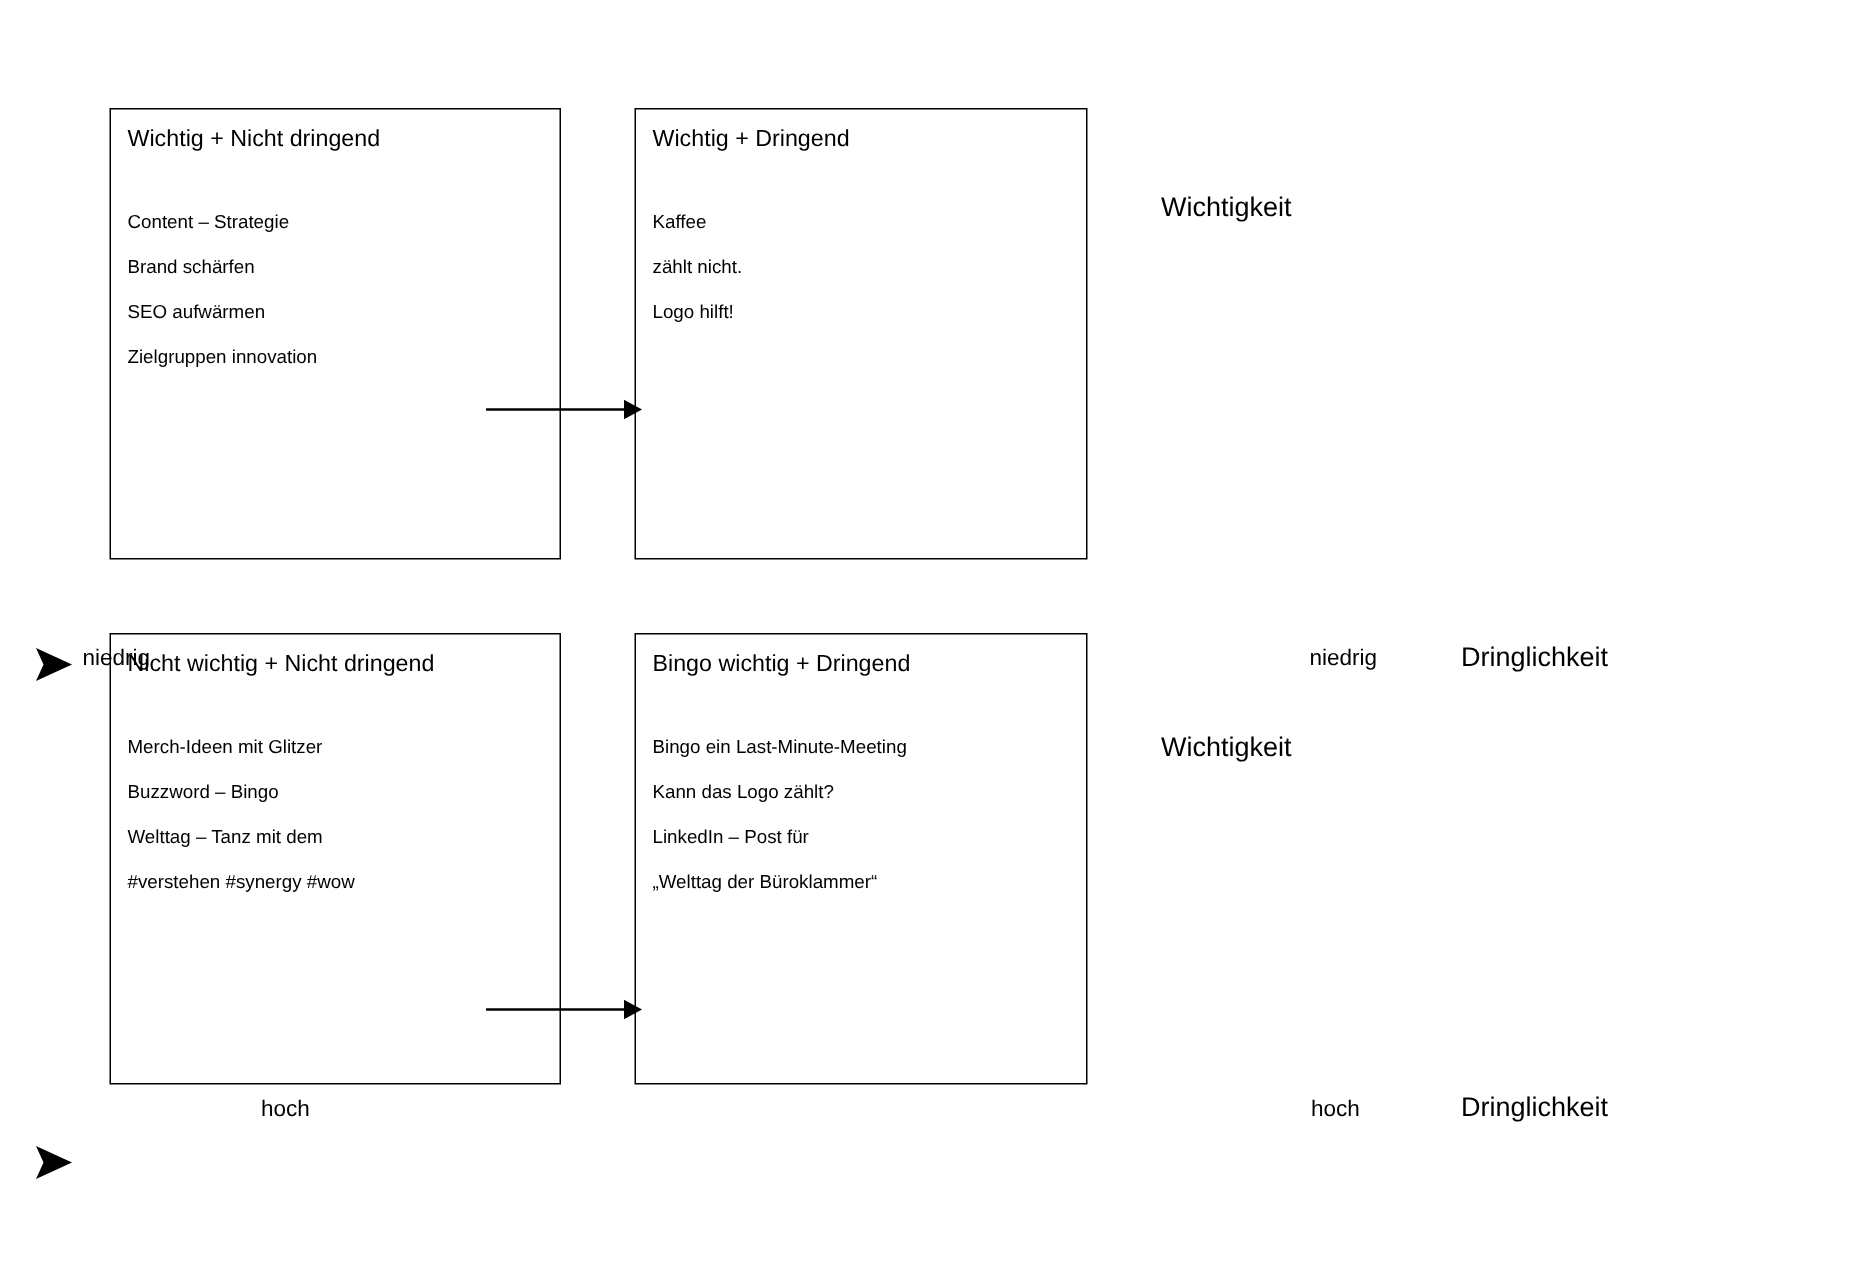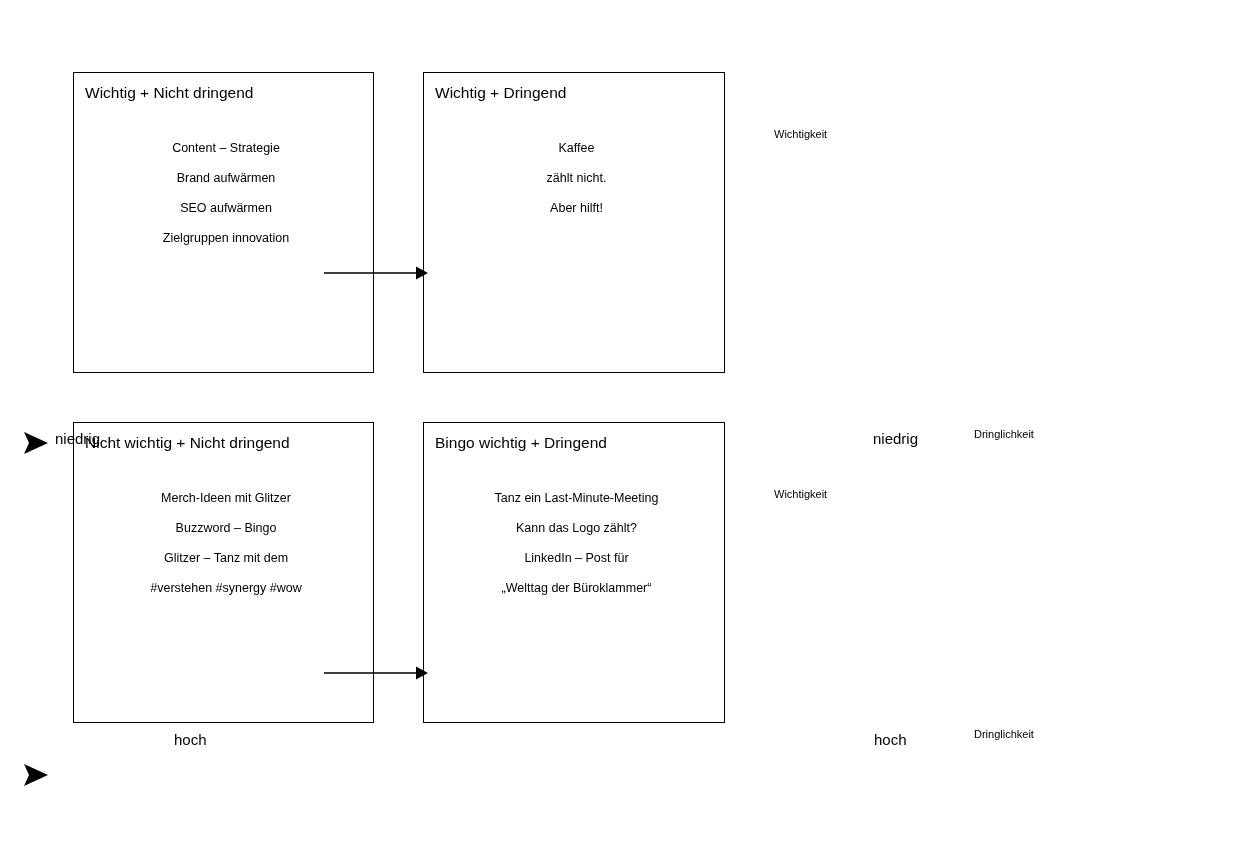--- a/index.html
+++ b/index.html
@@ -10,21 +10,20 @@
   body {
     font-family: "Liberation Sans", sans-serif;
     color: #000000;
   }
   #canvas {
     position: relative;
     width: 1136px;
     height: 848px;
     overflow: hidden;
     background: #ffffff;
-    text-align: center;
   }
   .quadrant {
     position: absolute;
     box-sizing: border-box;
     border: 1.5px solid #000000;
     background: #ffffff;
   }
   .q-title {
     position: absolute;
     left: 11px;
@@ -42,21 +41,21 @@
   .q-line {
     font-size: 12.5px;
     line-height: 30px;
     white-space: nowrap;
   }
   .axis-label {
     position: absolute;
     white-space: nowrap;
   }
   .label-big {
-    font-size: 11px;
+    font-size: 18px;
   }
   .label-small {
     font-size: 15px;
   }
   .arrow-svg {
     position: absolute;
     overflow: visible;
   }
   .cursor {
     position: absolute;
@@ -64,49 +63,49 @@
 </style>
 </head>
 <body>
 
 <div id="canvas">
 
   <div class="quadrant" style="left:73px; top:72px; width:301px; height:301px;">
     <div class="q-title">Wichtig + Nicht dringend</div>
     <div class="q-lines">
       <div class="q-line">Content – Strategie</div>
-      <div class="q-line">Brand aufwärmen</div>
+      <div class="q-line">Brand schärfen</div>
       <div class="q-line">SEO aufwärmen</div>
       <div class="q-line">Zielgruppen innovation</div>
     </div>
   </div>
 
   <div class="quadrant" style="left:423px; top:72px; width:302px; height:301px;">
     <div class="q-title">Wichtig + Dringend</div>
     <div class="q-lines">
       <div class="q-line">Kaffee</div>
       <div class="q-line">zählt nicht.</div>
-      <div class="q-line">Aber hilft!</div>
+      <div class="q-line">Logo hilft!</div>
     </div>
   </div>
 
   <div class="quadrant" style="left:73px; top:422px; width:301px; height:301px;">
     <div class="q-title">Nicht wichtig + Nicht dringend</div>
     <div class="q-lines">
       <div class="q-line">Merch-Ideen mit Glitzer</div>
       <div class="q-line">Buzzword – Bingo</div>
-      <div class="q-line">Glitzer – Tanz mit dem</div>
+      <div class="q-line">Welttag – Tanz mit dem</div>
       <div class="q-line">#verstehen #synergy #wow</div>
     </div>
   </div>
 
   <div class="quadrant" style="left:423px; top:422px; width:302px; height:301px;">
     <div class="q-title">Bingo wichtig + Dringend</div>
     <div class="q-lines">
-      <div class="q-line">Tanz ein Last-Minute-Meeting</div>
+      <div class="q-line">Bingo ein Last-Minute-Meeting</div>
       <div class="q-line">Kann das Logo zählt?</div>
       <div class="q-line">LinkedIn – Post für</div>
       <div class="q-line">„Welttag der Büroklammer“</div>
     </div>
   </div>
 
   <svg class="arrow-svg" style="left:324px; top:262px; width:104px; height:22px;" viewBox="0 0 104 22">
     <line x1="0" y1="11" x2="92" y2="11" stroke="#000000" stroke-width="1.6"></line>
     <polygon points="92,4.5 104,11 92,17.5" fill="#000000"></polygon>
   </svg>

